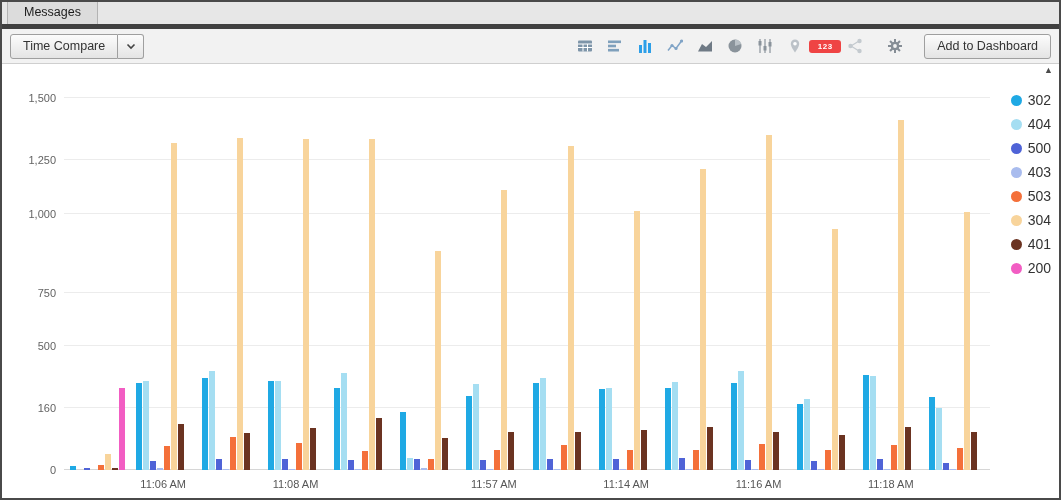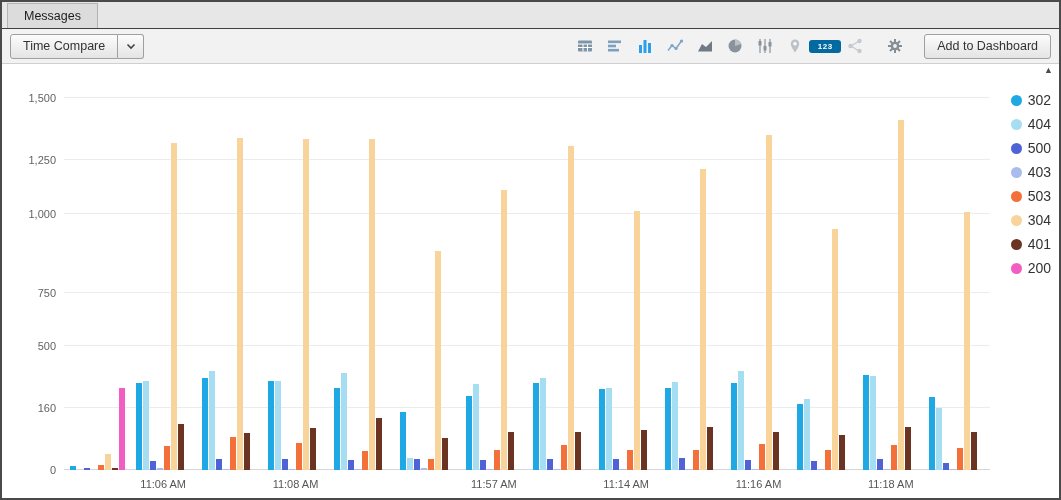--- a/index.html
+++ b/index.html
@@ -1,32 +1,32 @@
 <!DOCTYPE html>
 <html><head>
 <meta charset="utf-8">
 <style>
   * { box-sizing: border-box; margin: 0; padding: 0; }
   html, body { width: 1061px; height: 500px; font-family: "Liberation Sans", sans-serif; background: #fff; }
   .window { width: 1061px; height: 500px; border: 2px solid #4a4a4a; background: #fff; display: flex; flex-direction: column; overflow: hidden; }
 
   
-  .tabbar { height: 27px; background: #e7e7e7; display: flex; align-items: flex-end; padding-left: 5px; border-bottom: 1px solid #404040; flex: 0 0 auto; }
+  .tabbar { height: 27px; background: #e7e7e7; display: flex; align-items: flex-end; padding-left: 5px; border-bottom: 5px solid #404040; flex: 0 0 auto; }
   .tab { font-size: 12.5px; color: #1c1c1c; background: #dcdcdc; border: 1px solid #b3b3b3; border-bottom: none; padding: 5px 16px 5px 16px; margin-right: 1px; cursor: pointer; white-space: nowrap; }
   .tab.active { background: #ffffff; font-weight: bold; margin-bottom: -1px; padding-bottom: 6px; }
 
   
   .toolbar { height: 35px; background: #f2f2f2; border-bottom: 1px solid #cfcfcf; display: flex; align-items: center; padding: 0 8px; flex: 0 0 auto; }
   .btn { background: linear-gradient(#fcfcfc, #e4e4e4); border: 1px solid #9f9f9f; color: #333; font-size: 12.5px; font-family: "Liberation Sans", sans-serif; height: 25px; padding: 0 12px; cursor: pointer; display: inline-flex; align-items: center; }
   .btn-group { display: flex; }
   .btn-main { border-radius: 3px 0 0 3px; }
   .btn-caret { border-radius: 0 3px 3px 0; border-left: none; width: 26px; padding: 0; justify-content: center; }
   .toolbar-spacer { flex: 1; }
   .icon-btn { width: 26px; height: 26px; display: flex; align-items: center; justify-content: center; cursor: pointer; margin: 0 2px; border-radius: 3px; }
-  .icon-123 { min-width: 20px; height: 13px; background: #0369a1; border-radius: 3px; color: #fff; font-size: 8px; font-weight: bold; display: flex; align-items: center; justify-content: center; padding: 0 16px; letter-spacing: 0.5px; }
+  .icon-123 { min-width: 20px; height: 13px; background: #ef4444; border-radius: 3px; color: #fff; font-size: 8px; font-weight: bold; display: flex; align-items: center; justify-content: center; padding: 0 16px; letter-spacing: 0.5px; }
   .gear-gap { margin-left: 12px; }
   .add-btn { margin-left: 14px; border-radius: 3px; white-space: nowrap; }
 
   
   .chart-region { flex: 1; position: relative; background: #fff; }
   .scroll-arrow { position: absolute; top: 1px; right: 6px; font-size: 9px; color: #4a4a4a; cursor: pointer; line-height: 10px; }
   .plot { position: absolute; left: 62px; top: 34px; width: 926px; height: 372px; }
   .grid { position: absolute; inset: 0; }
   .gridline { position: absolute; left: 0; right: 0; height: 1px; background: #ececec; }
   .gridline.zero { background: #d6d6d6; }

